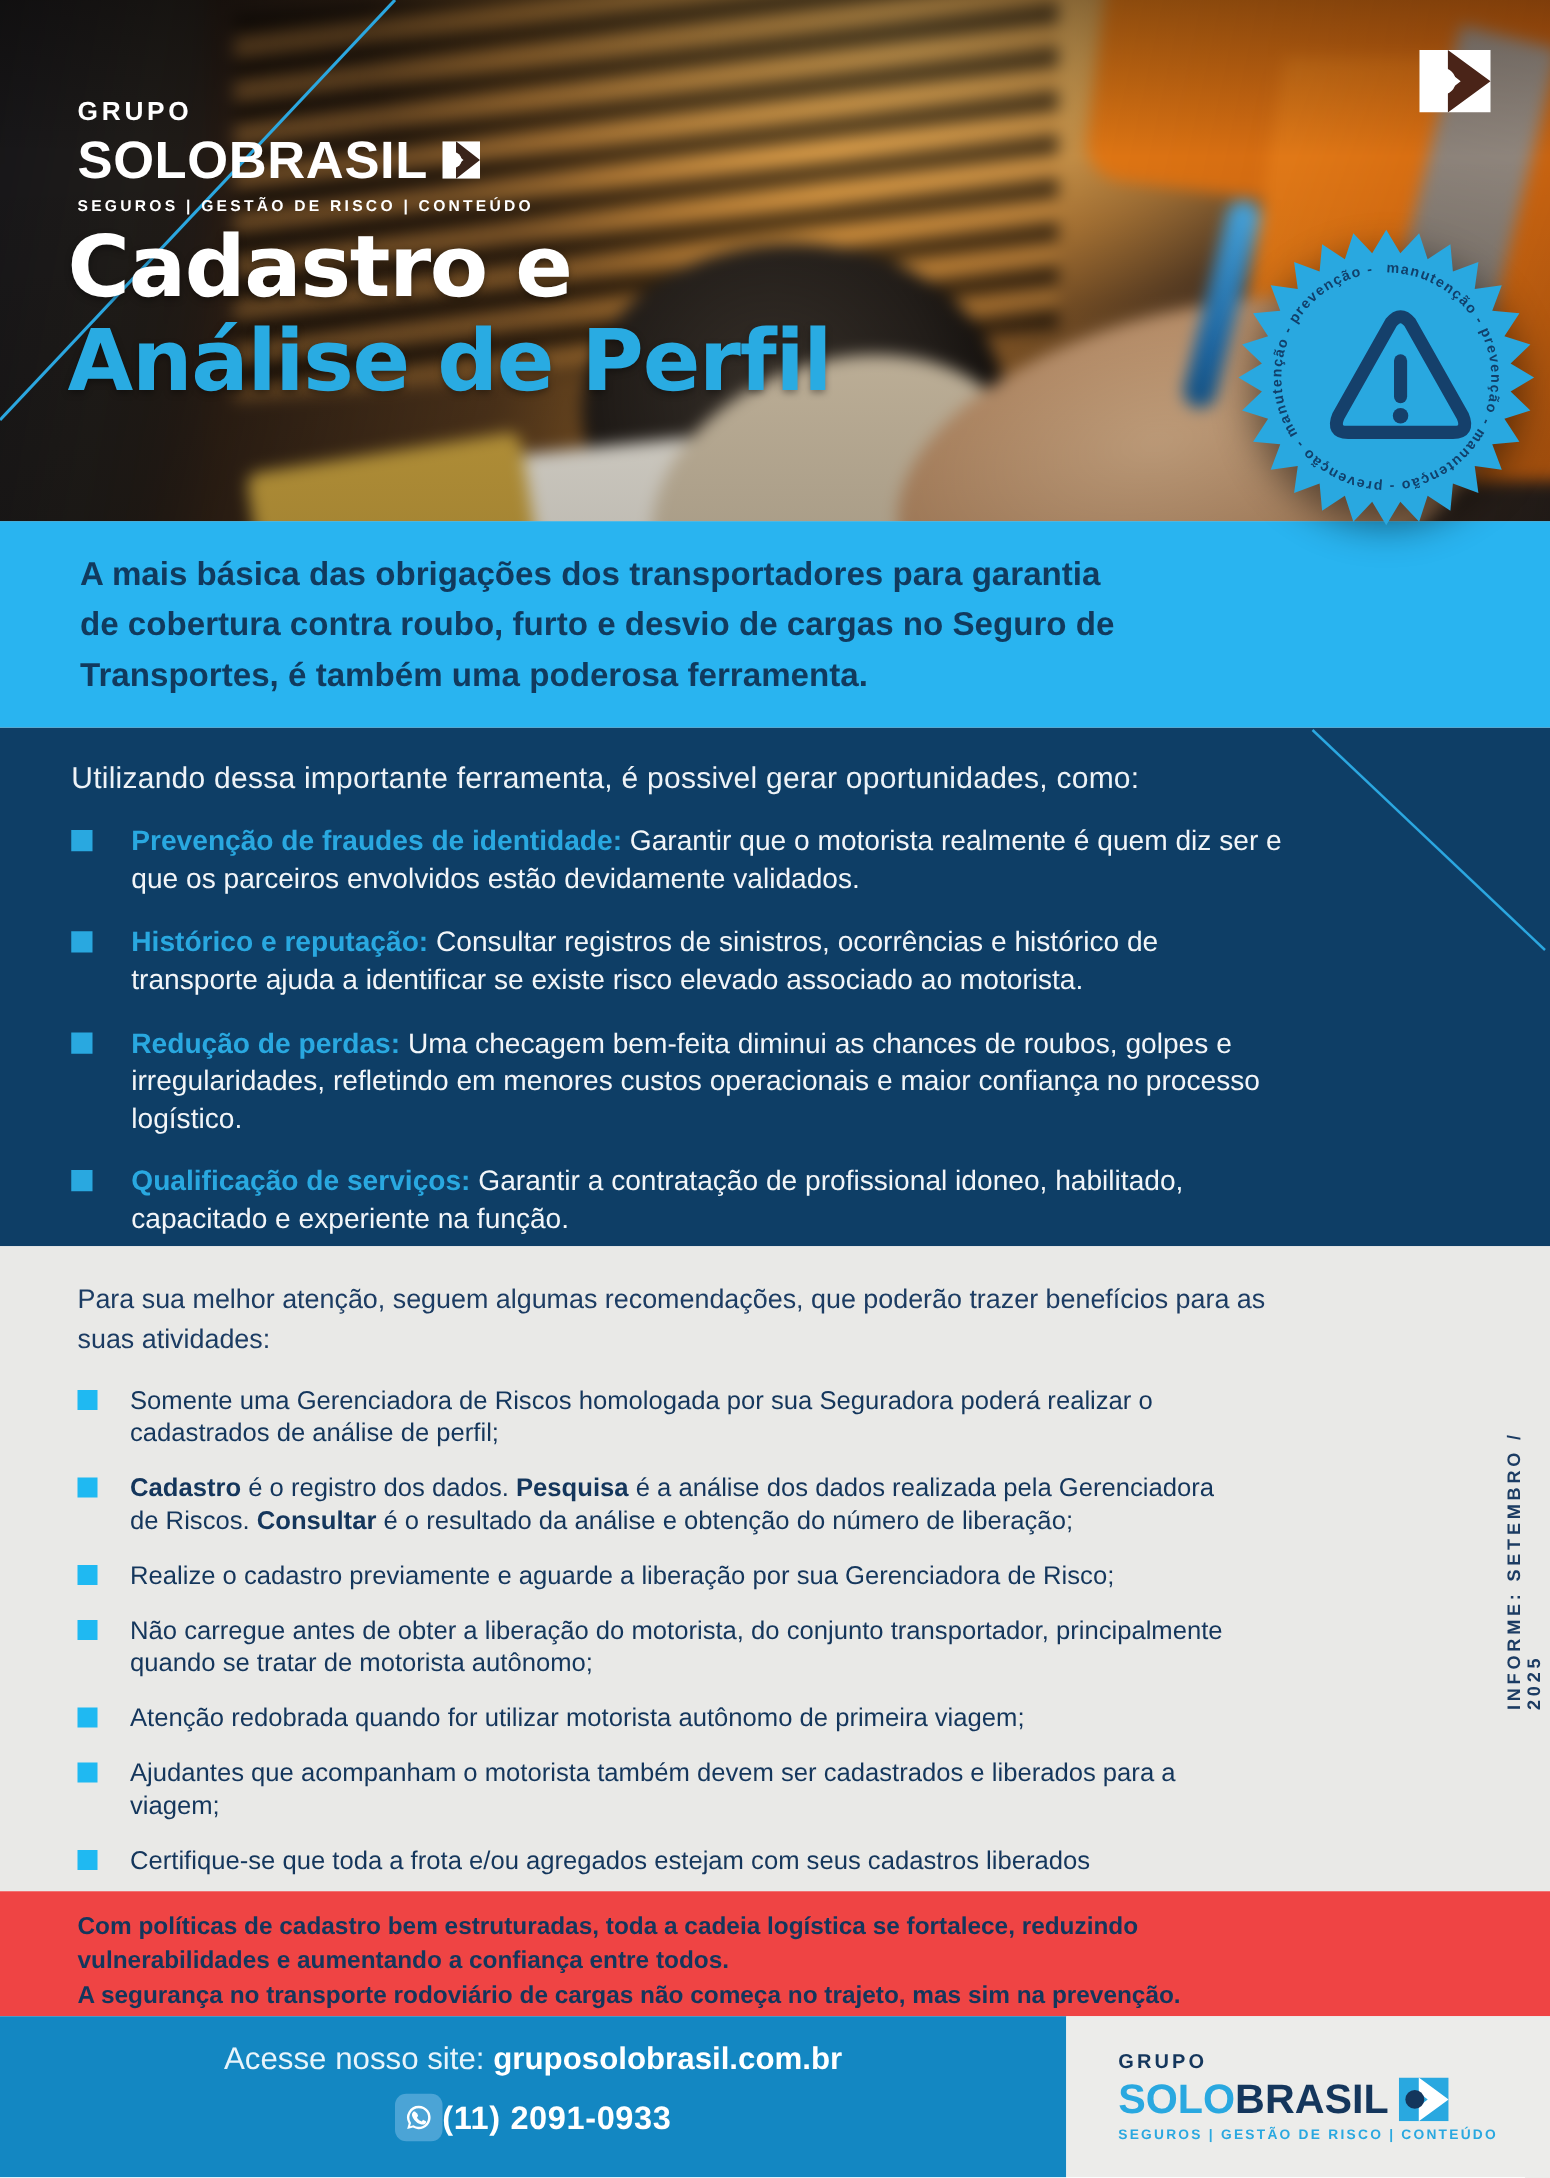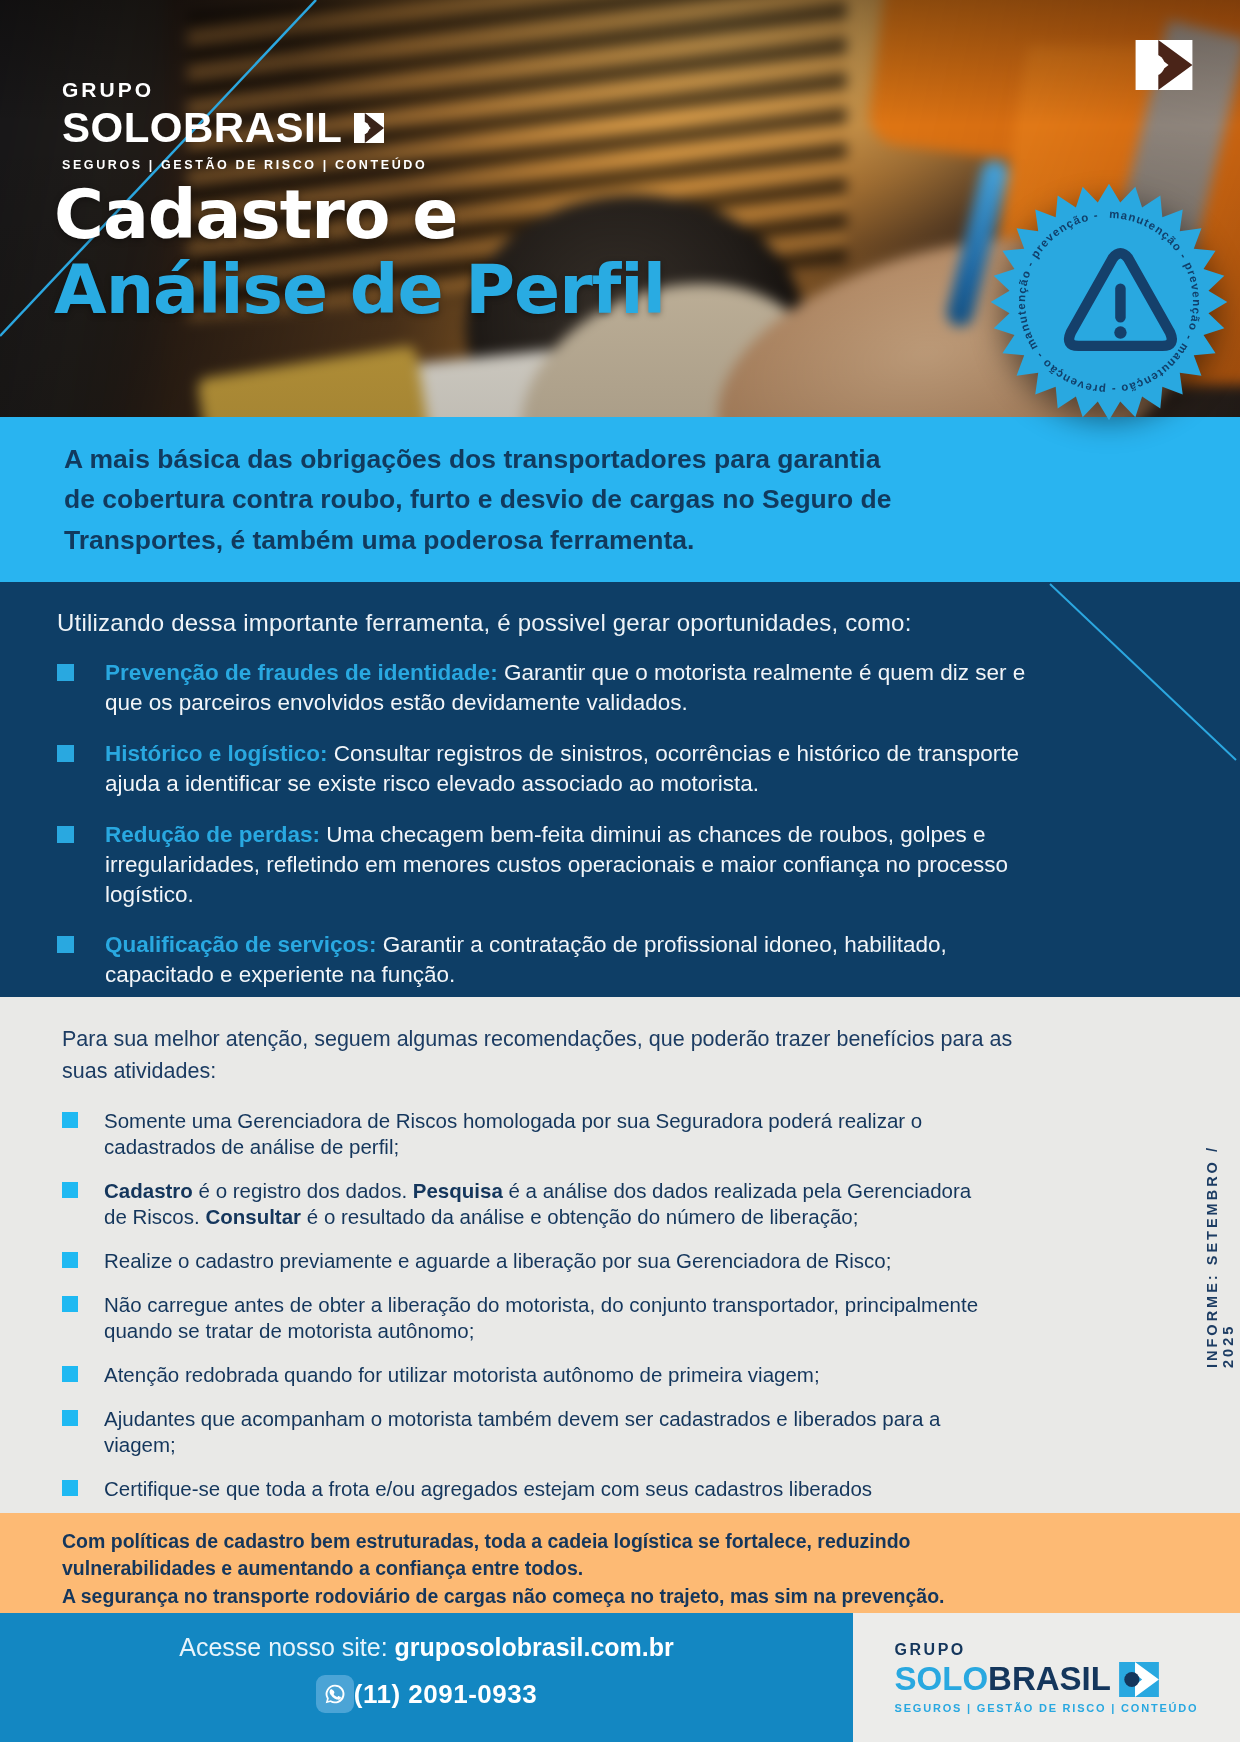--- a/index.html
+++ b/index.html
@@ -66,21 +66,21 @@
   .recitem{display:flex;gap:26px;}
   .sq-l{flex:0 0 16px;width:16px;height:16px;margin-top:4px;background:#1fb9f2;}
   .rectext{color:#14365c;font-size:20.5px;line-height:1.3;}
   .rectext .b{font-weight:bold;}
 
   .informe{position:absolute;right:4px;top:1108px;height:260px;display:flex;align-items:center;
            writing-mode:vertical-rl;transform:rotate(180deg);
            color:#1c3c63;font-size:14.5px;font-weight:bold;letter-spacing:3px;}
 
   
-  .conclusion{position:absolute;left:0;top:1513px;width:1240px;height:100px;background:#fdba74;
+  .conclusion{position:absolute;left:0;top:1513px;width:1240px;height:100px;background:#ef4444;
               box-sizing:border-box;padding:15px 0 0 62px;}
   .conclusion div{color:#14365c;font-weight:bold;font-size:19.5px;line-height:1.4;width:900px;}
 
   
   .footer{position:absolute;left:0;top:1613px;width:1240px;height:129px;display:flex;}
   .f-blue{width:853px;height:100%;background:#1387c2;box-sizing:border-box;
           display:flex;flex-direction:column;align-items:center;padding-top:20px;}
   .f-site{color:#e8f4fb;font-size:25px;}
   .f-site b{color:#ffffff;font-weight:bold;}
   .f-row{margin-top:13px;display:flex;align-items:center;gap:54px;}
@@ -177,21 +177,21 @@
     <h2>Utilizando dessa importante ferramenta, é possivel gerar oportunidades, como:</h2>
     <div class="oplist">
 
         <div class="opitem">
           <div class="sq-d"></div>
           <div class="optext"><span class="lead">Prevenção de fraudes de identidade:</span><span> Garantir que o motorista realmente é quem diz ser e que os parceiros envolvidos estão devidamente validados.</span></div>
         </div>
 
         <div class="opitem">
           <div class="sq-d"></div>
-          <div class="optext"><span class="lead">Histórico e logístico:</span><span> Consultar registros de sinistros, ocorrências e histórico de transporte ajuda a identificar se existe risco elevado associado ao motorista.</span></div>
+          <div class="optext"><span class="lead">Histórico e reputação:</span><span> Consultar registros de sinistros, ocorrências e histórico de transporte ajuda a identificar se existe risco elevado associado ao motorista.</span></div>
         </div>
 
         <div class="opitem">
           <div class="sq-d"></div>
           <div class="optext"><span class="lead">Redução de perdas:</span><span> Uma checagem bem-feita diminui as chances de roubos, golpes e irregularidades, refletindo em menores custos operacionais e maior confiança no processo logístico.</span></div>
         </div>
 
         <div class="opitem">
           <div class="sq-d"></div>
           <div class="optext"><span class="lead">Qualificação de serviços:</span><span>  Garantir a contratação de profissional idoneo, habilitado, capacitado e experiente na função.</span></div>

